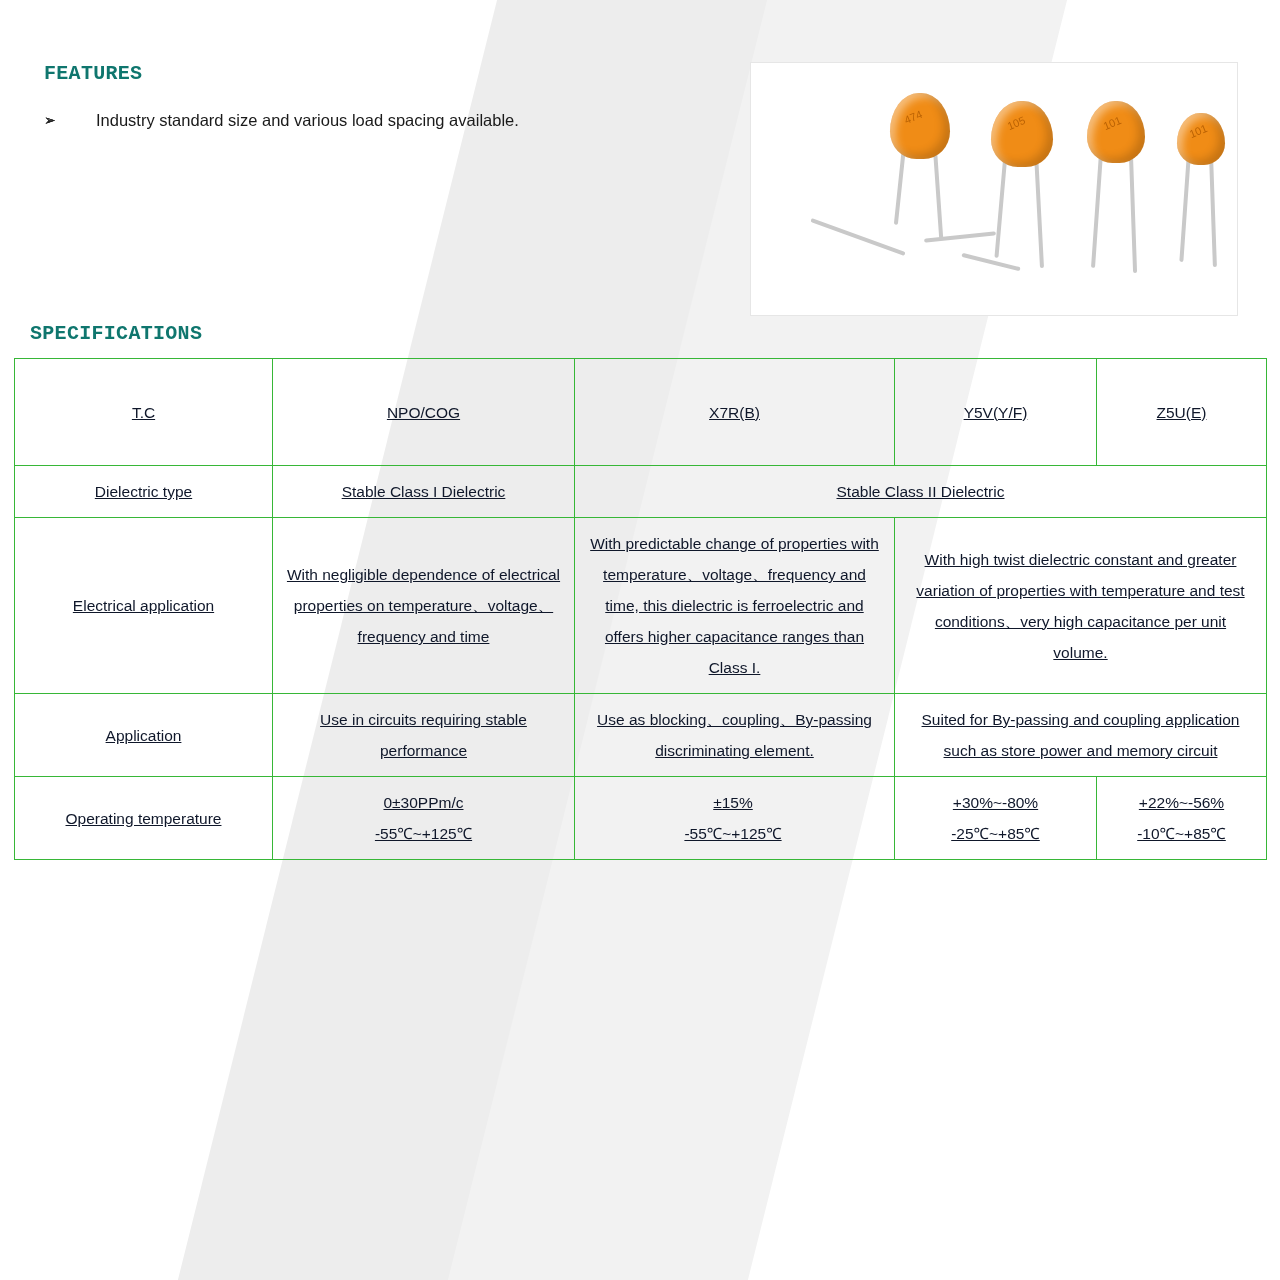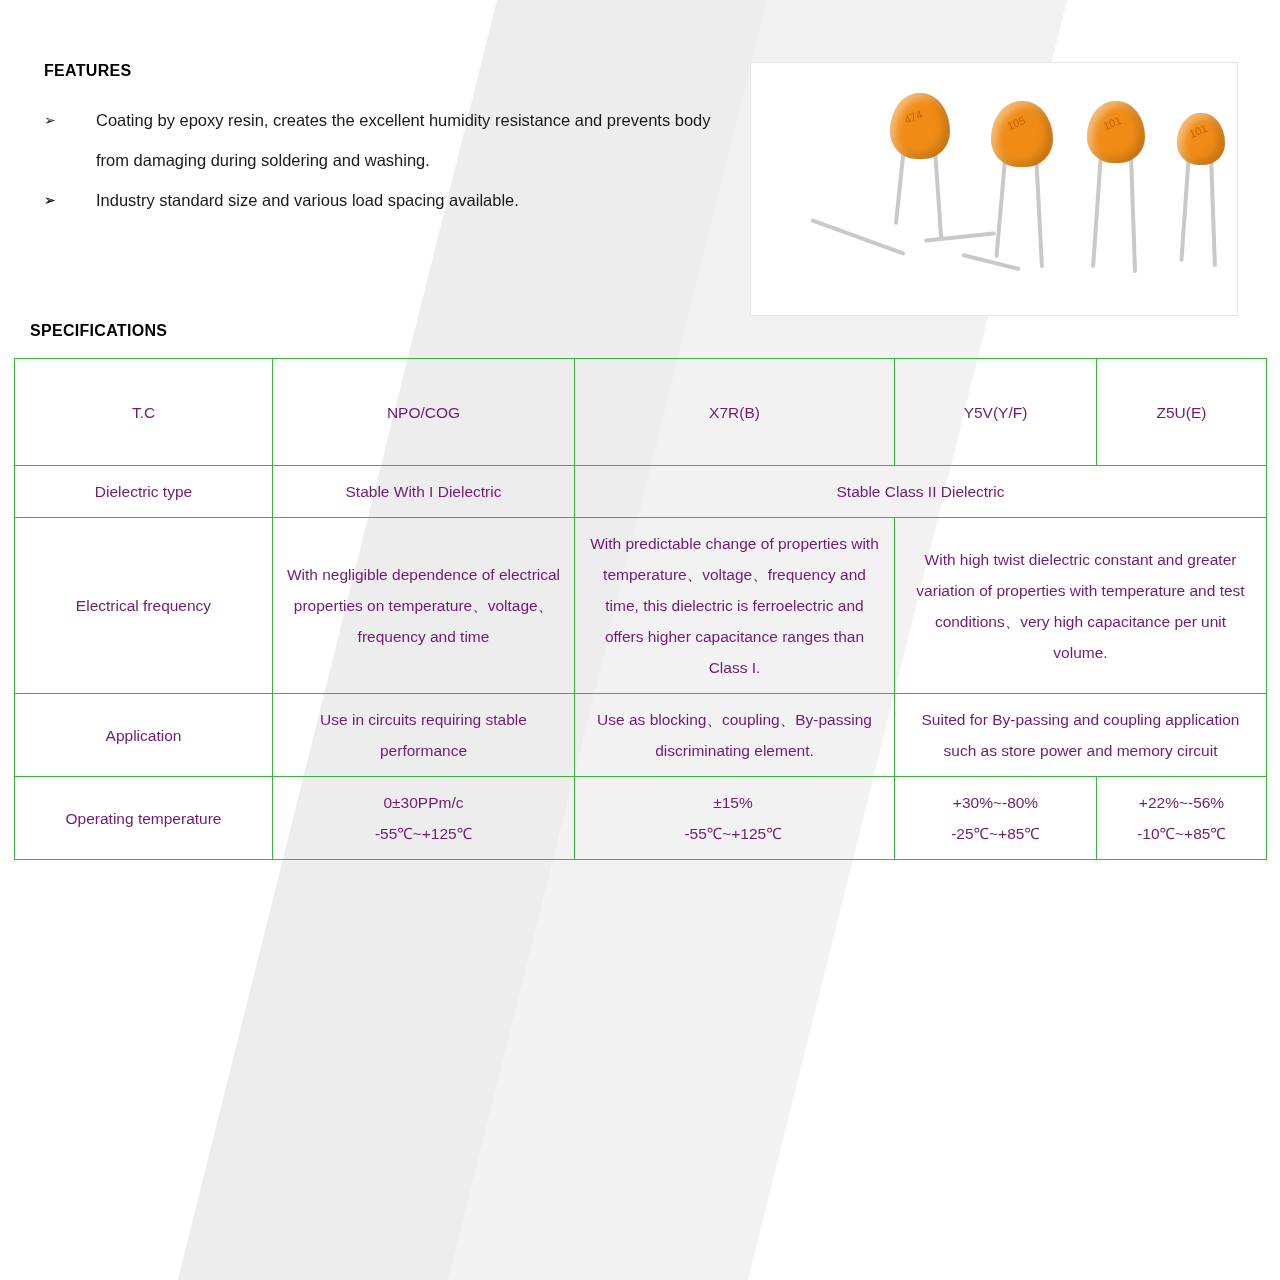--- a/index.html
+++ b/index.html
@@ -34,25 +34,26 @@
     background: #f2f2f2;
   }
 
   .page {
     position: relative;
     z-index: 2;
     padding: 0 14px;
   }
 
   h2.section-title {
-    color: #000000;
-    font-size: 16px;
+    color: #0f766e;
+    font-size: 20px;
     font-weight: bold;
     margin: 0;
     letter-spacing: 0.3px;
+    font-family: Liberation Mono, monospace;
   }
 
   #features-title {
     position: absolute;
     left: 44px;
     top: 62px;
   }
   #specs-title {
     position: absolute;
     left: 30px;
@@ -129,23 +130,24 @@
     table-layout: fixed;
     background: transparent;
     z-index: 2;
   }
   table.spec td {
     border: 1.6px solid #37b737;
     text-align: center;
     vertical-align: middle;
     font-size: 15.5px;
     line-height: 31px;
-    color: #701a75;
+    color: #0f172a;
     padding: 10px 12px;
     background: transparent;
+    text-decoration: underline;
   }
   td.rowlabel { font-size: 15.5px; margin-left: 48px; }
   .c0 { width: 258px; }
   .c1 { width: 302px; }
   .c2 { width: 320px; }
   .c3 { width: 202px; }
   .c4 { width: 170px; }
   .h-tall { height: 86px; }
 </style>
 </head>
@@ -154,21 +156,20 @@
 <div class="diag-band"></div>
 <div class="diag-band b2"></div>
 
 <div class="page">
 
   <h2 class="section-title" id="features-title">FEATURES</h2>
 
   <ul class="features-list">
     <li>
       <span class="bullet-arrow">➢</span>
-      <span>Coating by epoxy resin, creates the excellent humidity resistance and prevents body from damaging during soldering and washing.</span>
     </li>
     <li>
       <span class="bullet-arrow">➢</span>
     </li>
     <li>
       <span class="bullet-arrow">➢</span>
       <span>Industry standard size and various load spacing available.</span>
     </li>
   </ul>
 
@@ -220,26 +221,26 @@
       <tr>
         <td class="h-tall">T.C</td>
         <td class="h-tall">NPO/COG</td>
         <td class="h-tall">X7R(B)</td>
         <td class="h-tall">Y5V(Y/F)</td>
         <td class="h-tall">Z5U(E)</td>
       </tr>
 
       <tr>
         <td class="rowlabel">Dielectric type</td>
-        <td>Stable With I Dielectric</td>
+        <td>Stable Class I Dielectric</td>
         <td colspan="3">Stable Class II Dielectric</td>
       </tr>
 
       <tr>
-        <td class="rowlabel">Electrical frequency</td>
+        <td class="rowlabel">Electrical application</td>
         <td>With negligible dependence of electrical properties on temperature、voltage、frequency and time</td>
         <td>With predictable change of properties with temperature、voltage、frequency and time, this dielectric is ferroelectric and offers higher capacitance ranges than Class I.</td>
         <td colspan="2">With high twist dielectric constant and greater variation of properties with temperature and test conditions、very high capacitance per unit volume.</td>
       </tr>
 
       <tr>
         <td class="rowlabel">Application</td>
         <td>Use in circuits requiring stable performance</td>
         <td>Use as blocking、coupling、By-passing discriminating element.</td>
         <td colspan="2">Suited for By-passing and coupling application such as store power and memory circuit</td>

